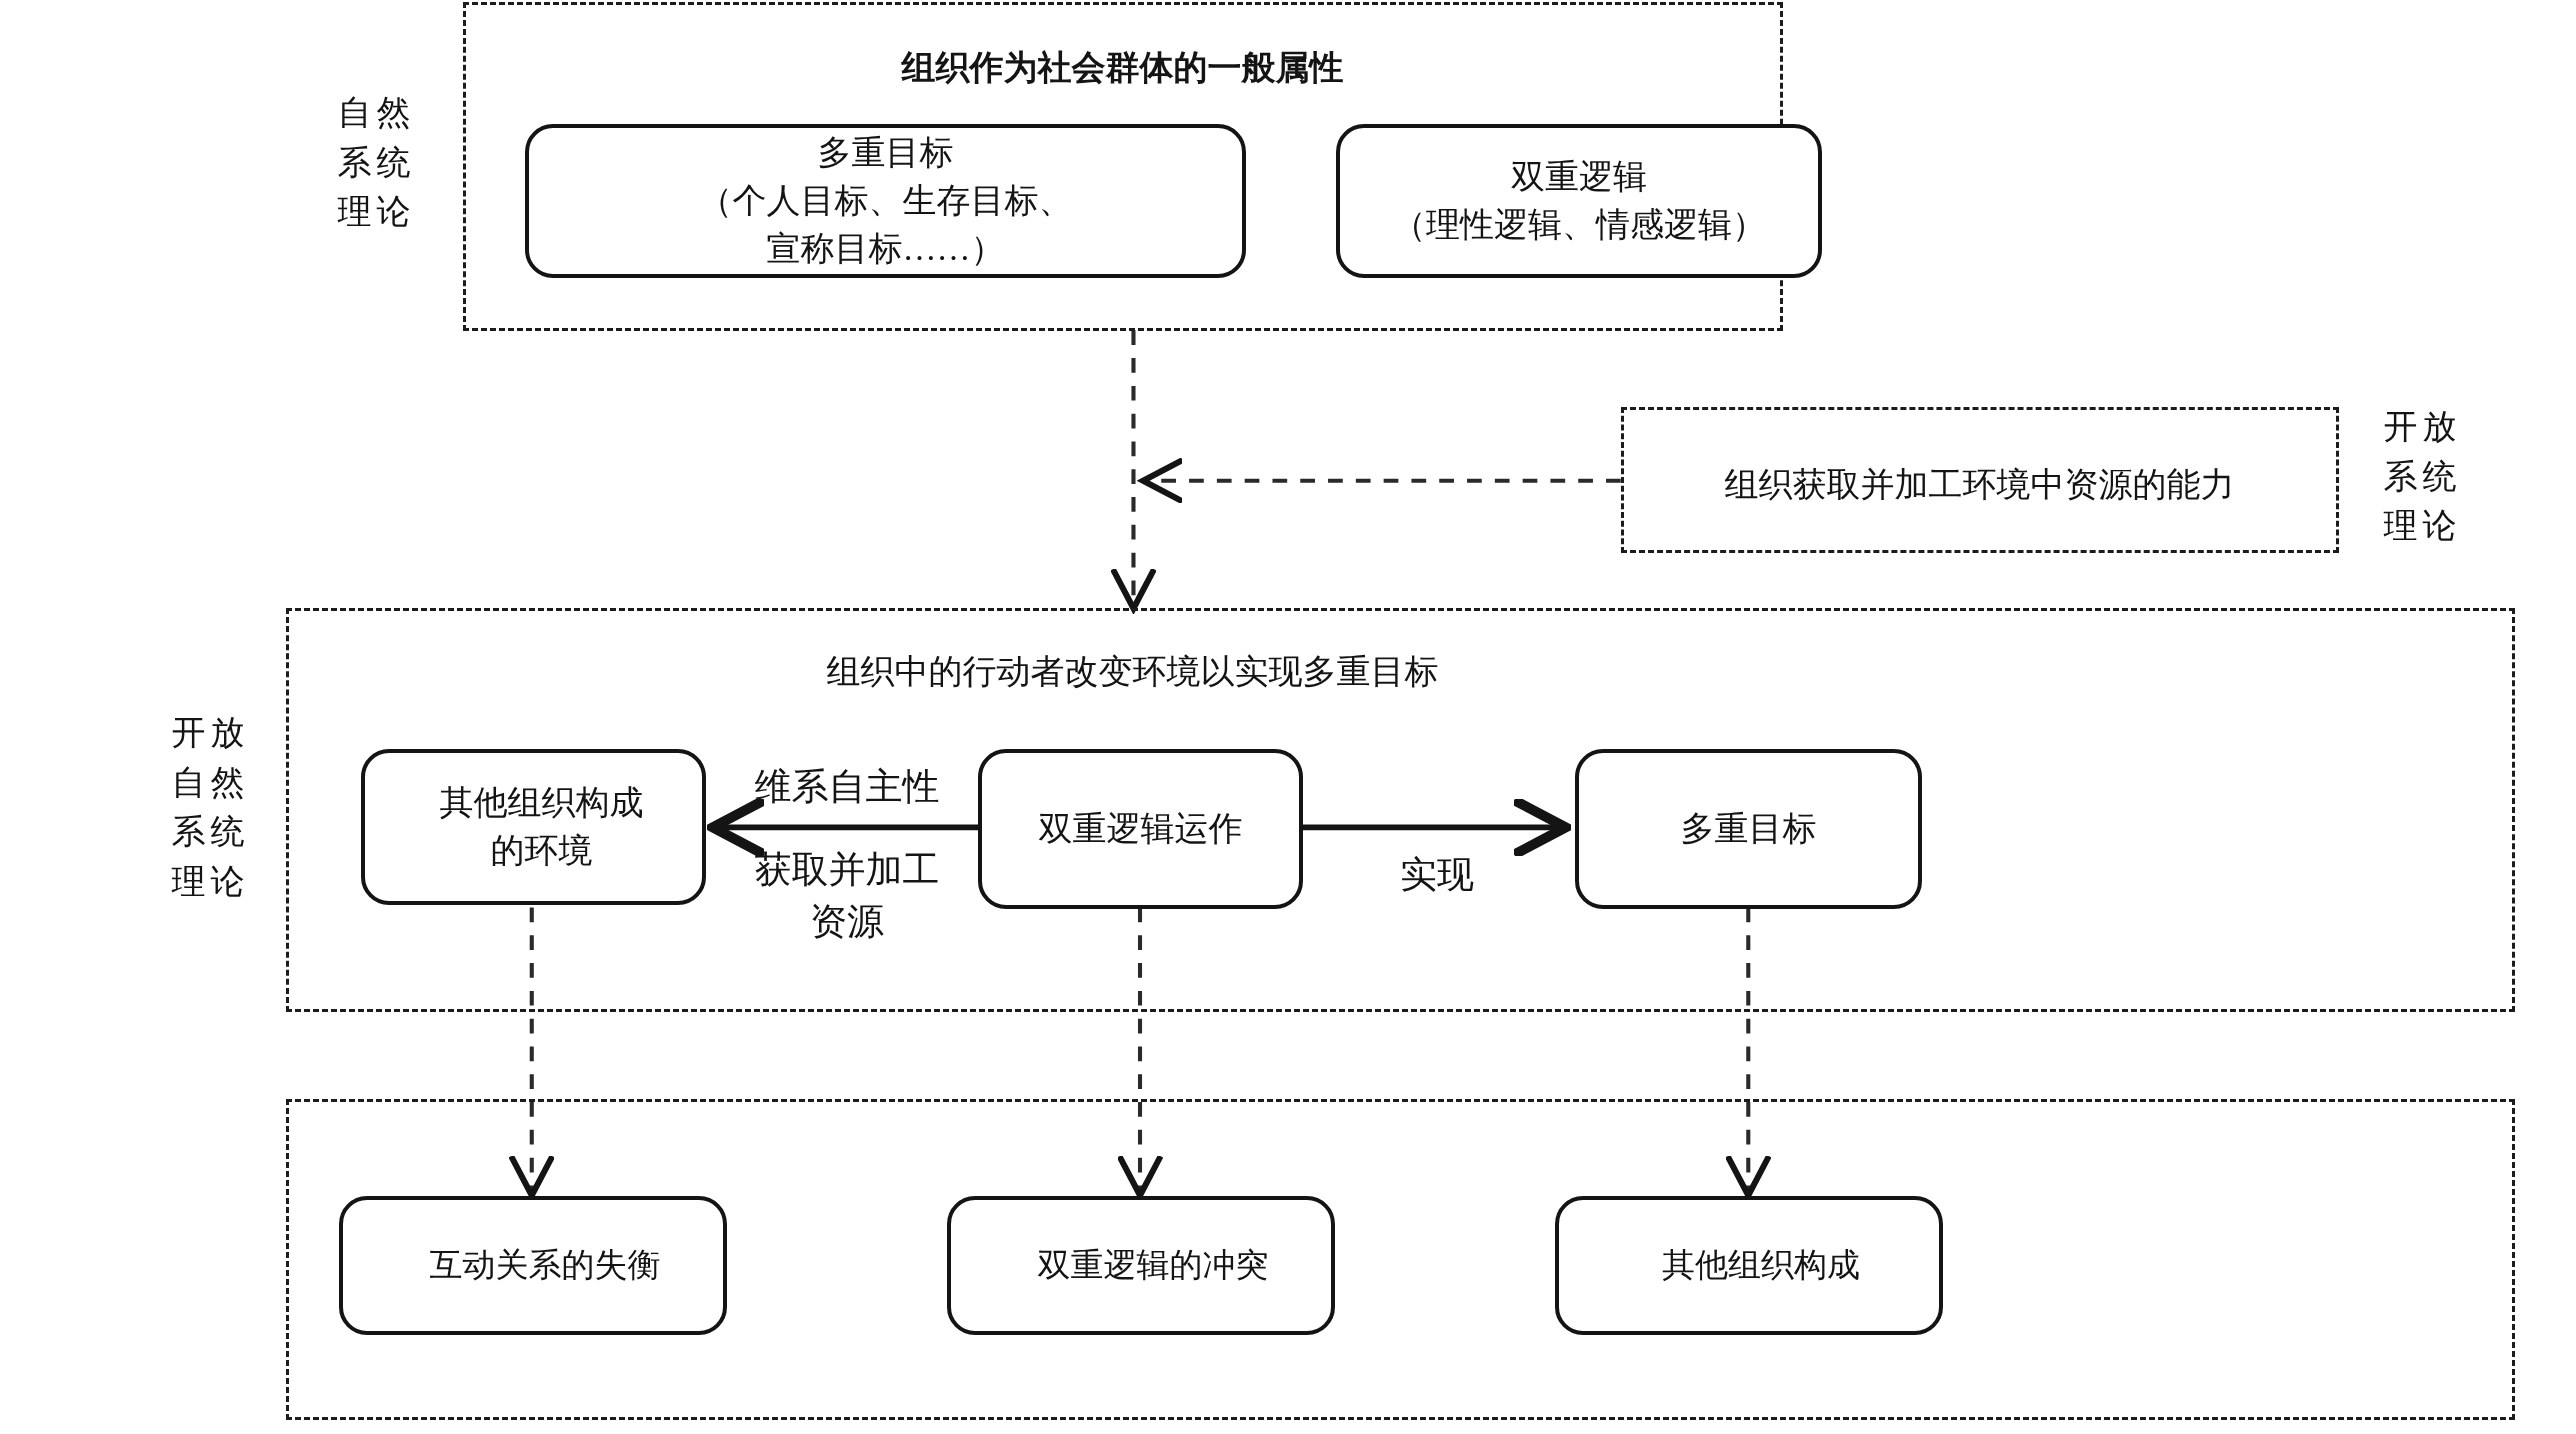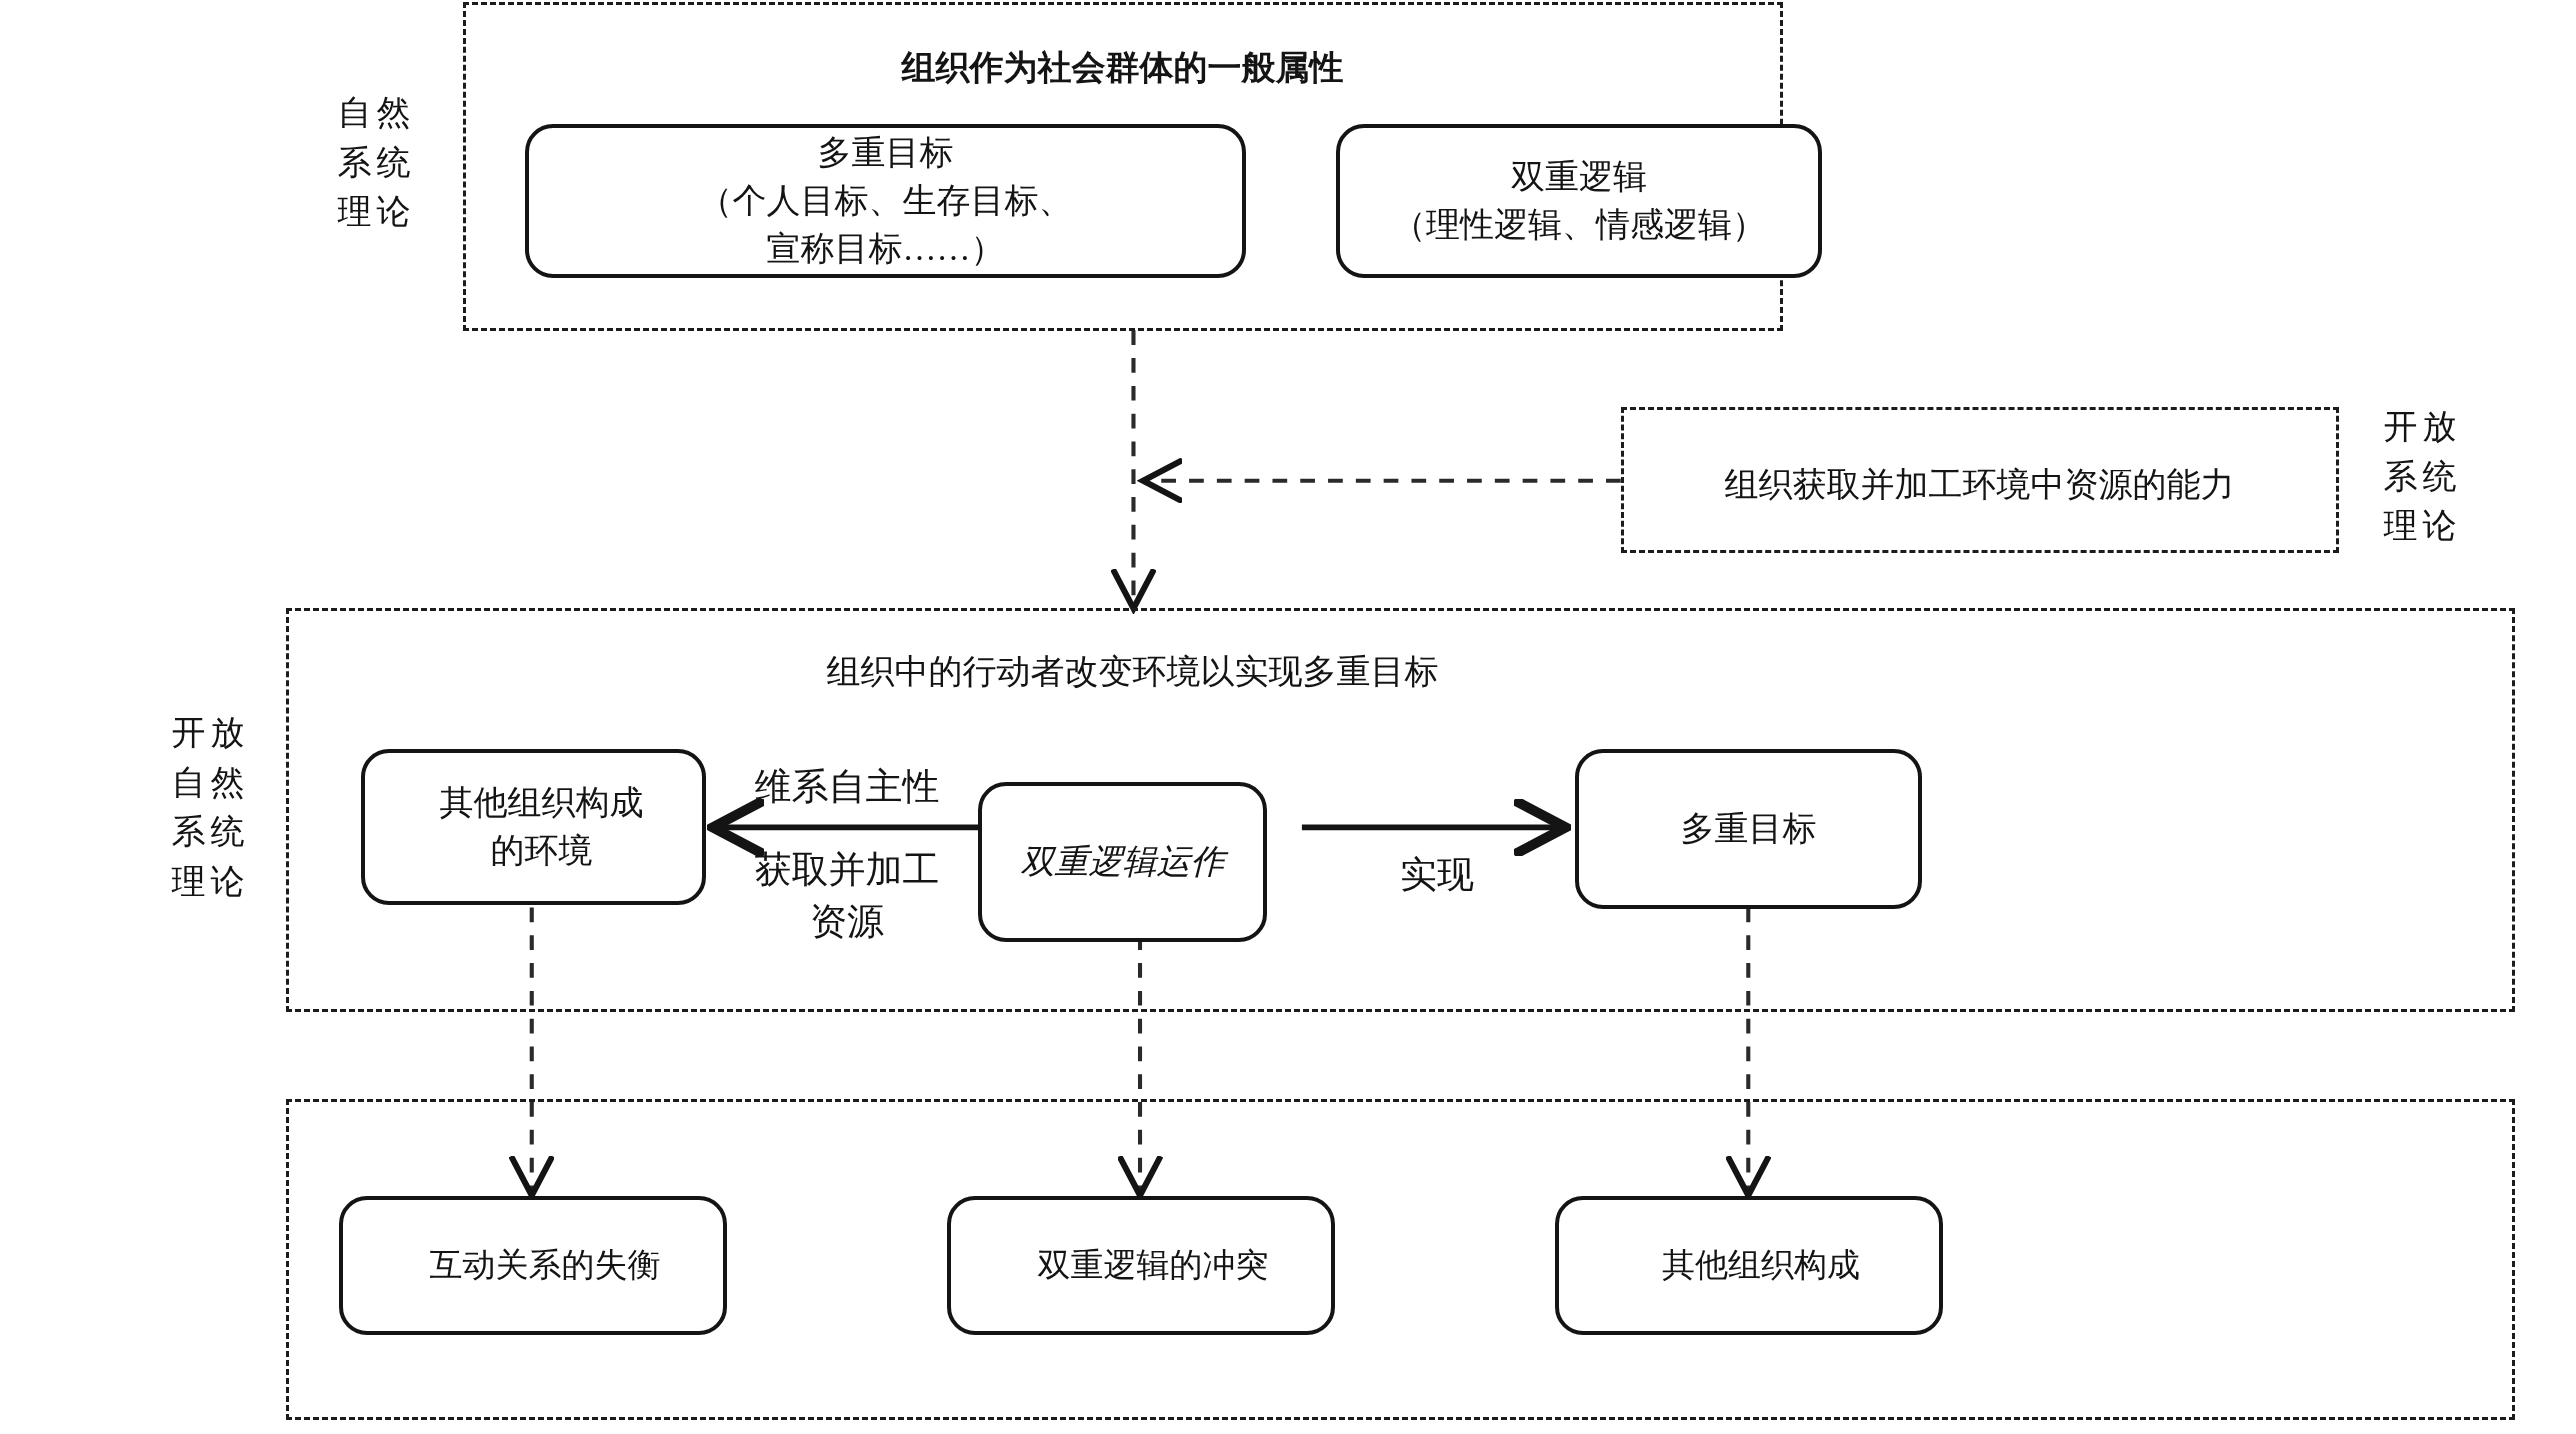--- a/index.html
+++ b/index.html
@@ -85,21 +85,21 @@
   <div class="vlbl t-side" style="left:137px;top:708px;width:147px;white-space:pre-line;">开放
 自然
 系统
 理论</div>
 
   <div class="lbl t-title" style="left:651px;top:648px;width:963px;">组织中的行动者改变环境以实现多重目标</div>
 
   <div class="node t-node" style="left:361px;top:749px;width:345px;height:156px;white-space:pre-line;padding-left:16px;">其他组织构成
 的环境</div>
 
-  <div class="node t-node" style="left:978px;top:782px;width:289px;height:160px;font-style:italic;">双重逻辑运作</div>
+  <div class="node t-node" style="left:978px;top:749px;width:325px;height:160px;">双重逻辑运作</div>
 
   <div class="node t-node" style="left:1575px;top:749px;width:347px;height:160px;">多重目标</div>
 
   <div class="lbl t-edge" style="left:716px;top:761px;width:262px;">维系自主性</div>
 
   <div class="lbl t-edge" style="left:716px;top:844px;width:262px;white-space:pre-line;">获取并加工
 资源</div>
 
   <div class="lbl t-edge" style="left:1335px;top:849px;width:204px;">实现</div>
 

